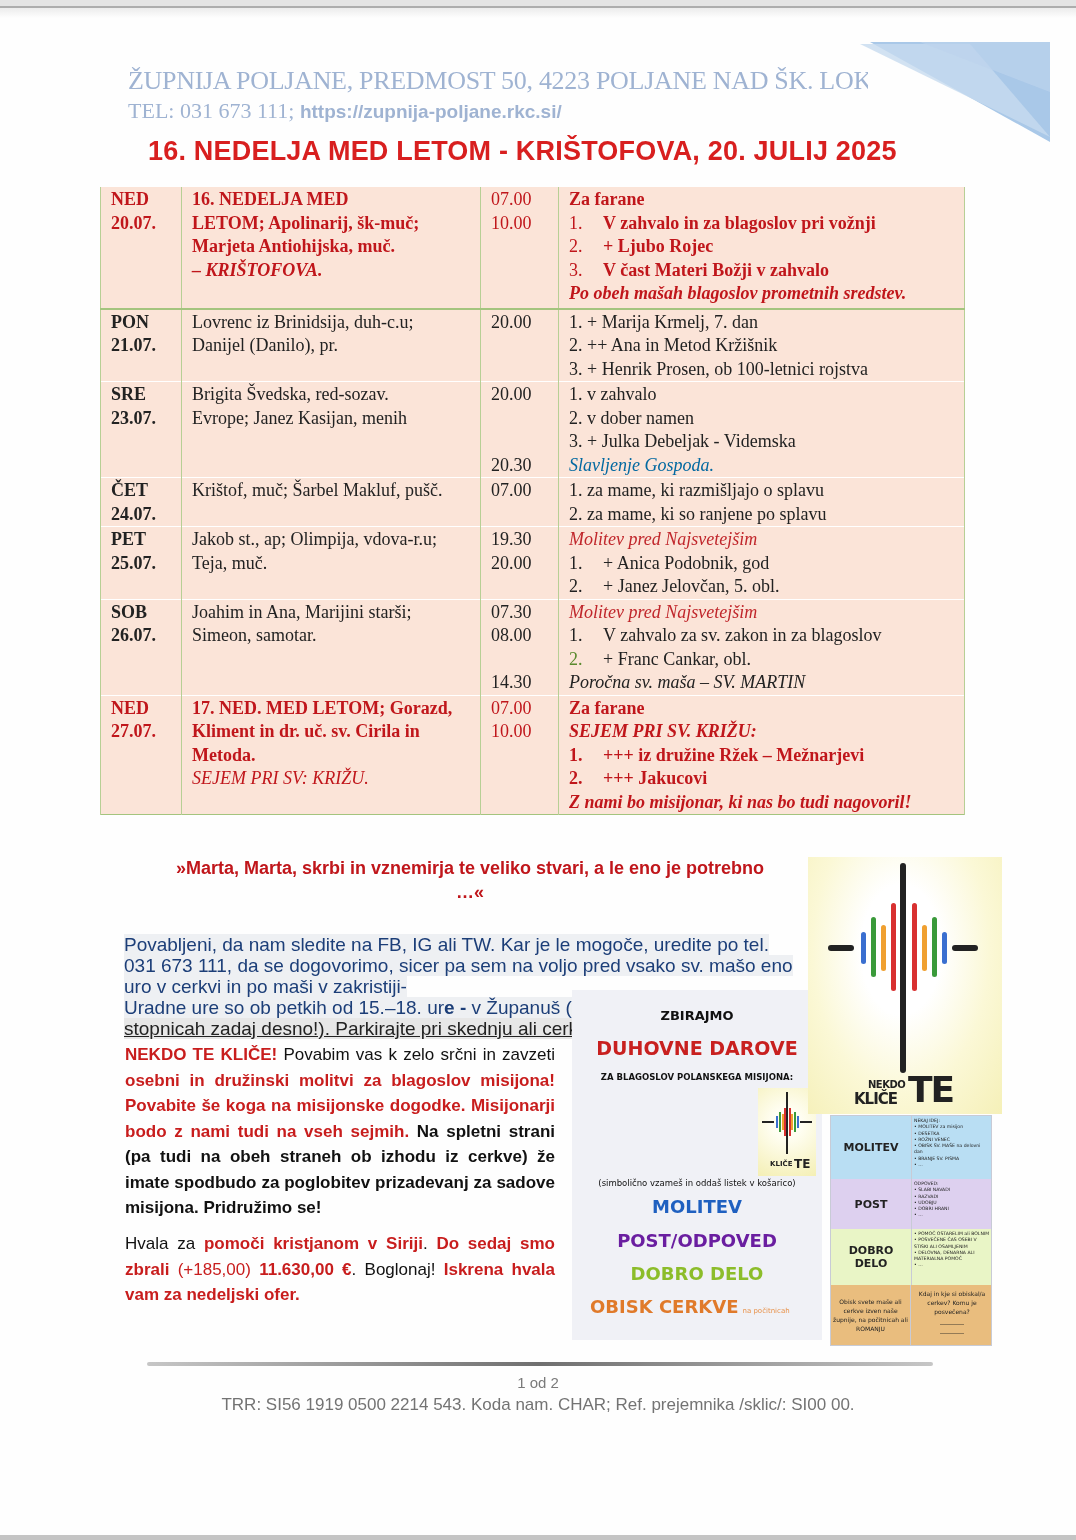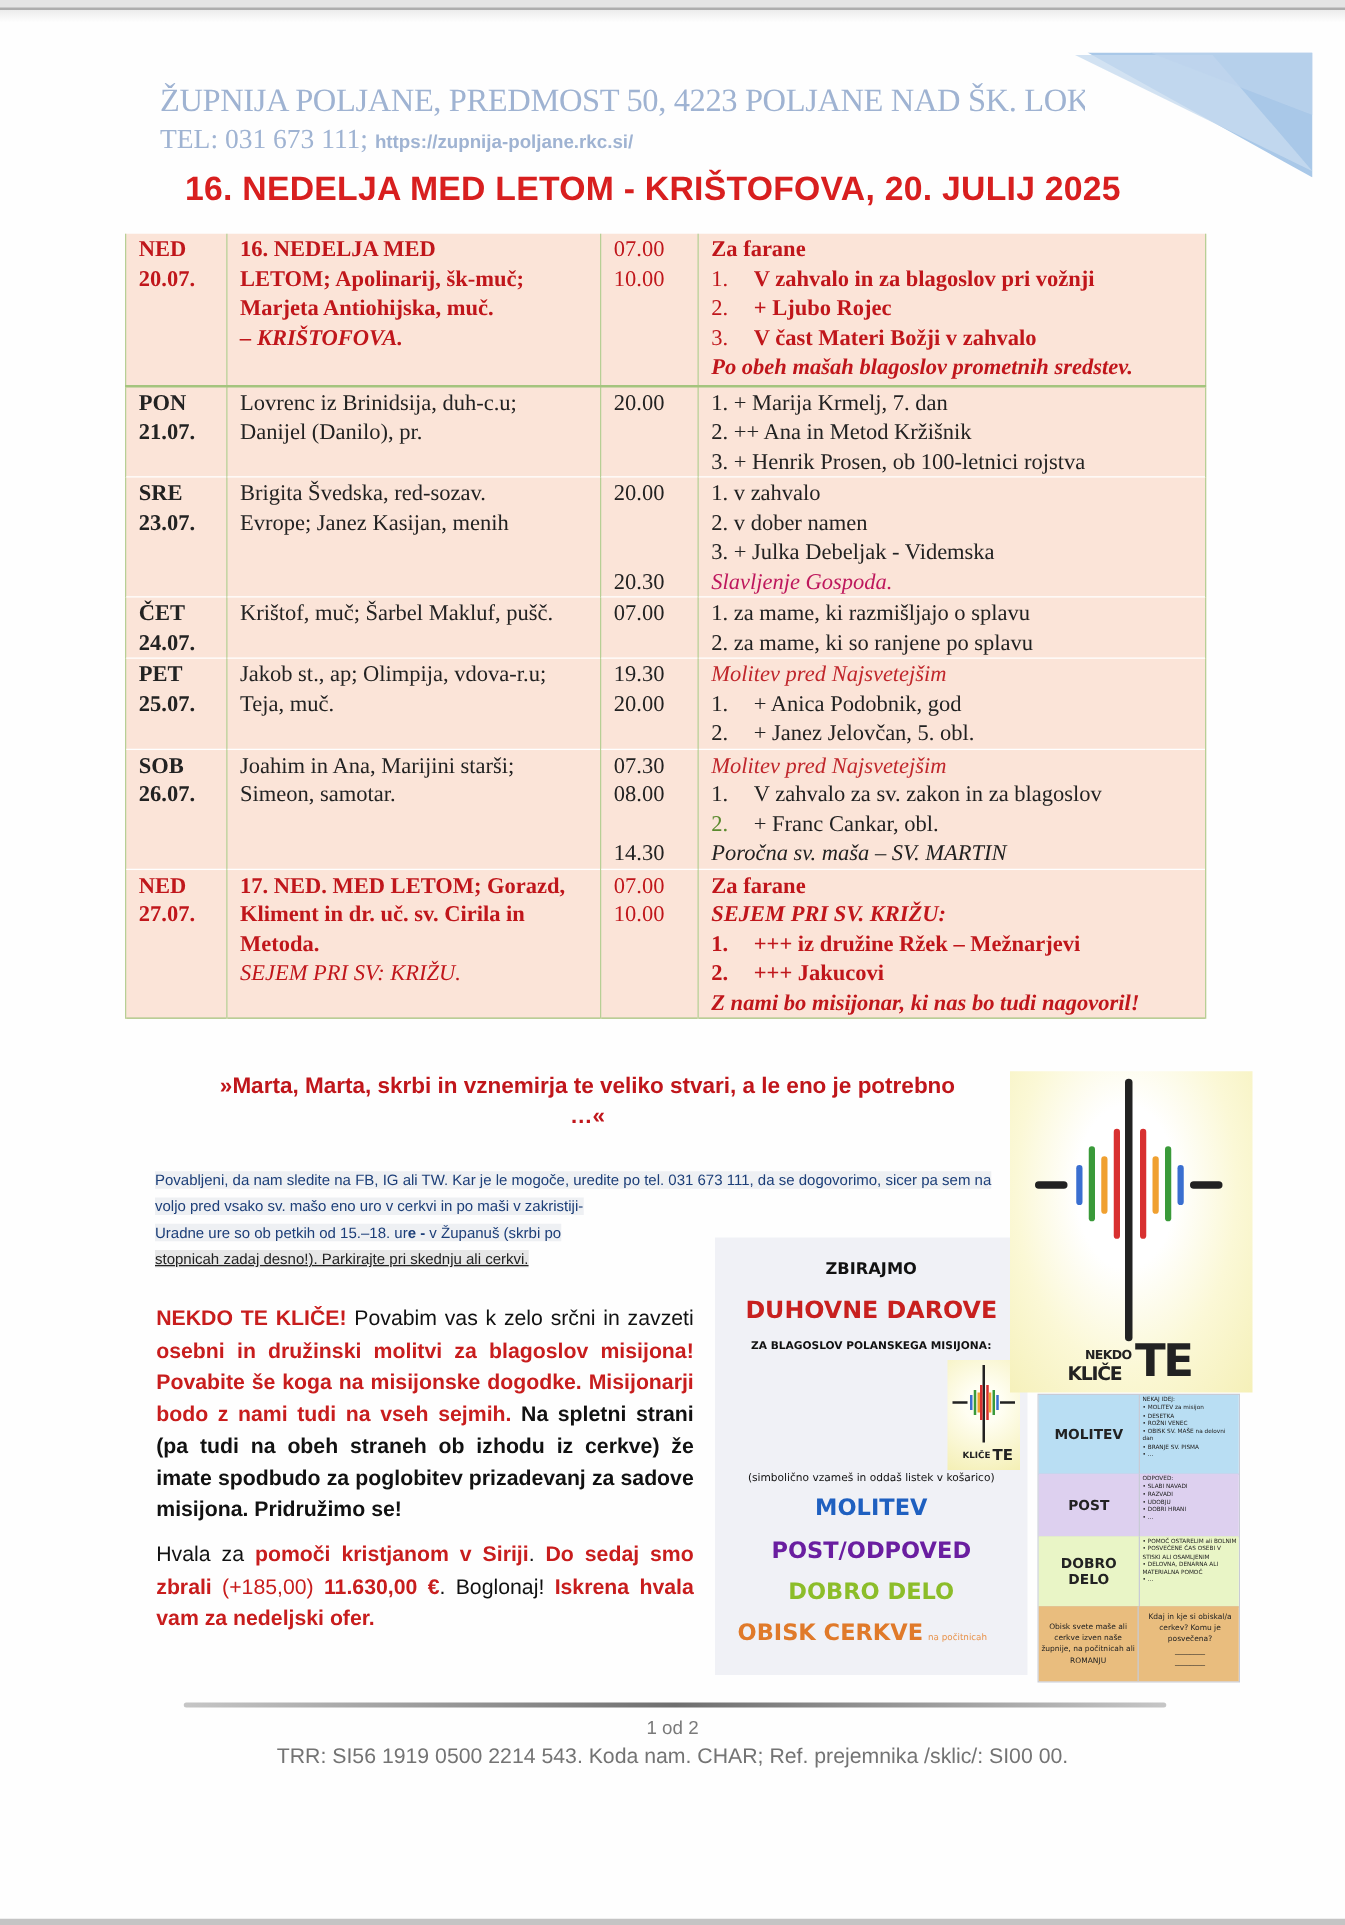--- a/index.html
+++ b/index.html
@@ -5,41 +5,41 @@
   html, body { margin:0; padding:0; }
   body { width:1076px; height:1540px; background:#fefefe; position:relative; overflow:hidden; font-family:"Liberation Serif", serif; }
   .topbar { position:absolute; left:0; top:0; width:1076px; height:6px; background:#e4e4e4; border-bottom:2px solid #adadad; }
   .topshadow { position:absolute; left:0; top:8px; width:1076px; height:10px; background:linear-gradient(#ececec, #fefefe); }
   .bottombar { position:absolute; left:0; top:1535px; width:1076px; height:5px; background:#c4c4c4; }
 
   .corner { position:absolute; left:860px; top:42px; width:190px; height:100px; }
 
   .hdr1 { position:absolute; left:128px; top:66px; font-family:"Liberation Serif", serif; font-size:26px; color:#9fb3d2; white-space:nowrap; letter-spacing:-0.3px; width:740px; overflow:hidden; }
   .hdr2 { position:absolute; left:128px; top:98px; font-size:22px; color:#9fb3d2; white-space:nowrap; }
-  .hdr2 .url { font-family:"Liberation Sans", sans-serif; font-size:15px; font-weight:bold; }
+  .hdr2 .url { font-family:"Liberation Sans", sans-serif; font-size:19px; font-weight:bold; }
   .title { position:absolute; left:148px; top:136px; font-family:"Liberation Sans", sans-serif; font-weight:bold; font-size:27px; color:#d81f1f; white-space:nowrap; letter-spacing:0.2px; }
 
   table.sched { position:absolute; left:100px; top:187px; width:865px; border-collapse:collapse; background:#fbe4d8; font-family:"Liberation Serif", serif; font-size:18px; color:#222; }
   table.sched td { vertical-align:top; padding:1px 4px 0 10px; border-left:1px solid #b7cf95; border-right:1px solid #b7cf95; line-height:23.5px; }
   table.sched tr { border-bottom:1px solid #fff; }
   table.sched tr.first { border-bottom:2px solid #a4c47e; }
   table.sched tr.lastrow { border-bottom:1px solid #a4c47e; }
   td.c-day { width:66px; font-weight:bold; }
   td.c-saint { width:238px; }
   td.c-time { width:63px; text-align:left;margin-top:21px; }
   td.c-int { }
   .red { color:#c0161b; }
   .b { font-weight:bold; }
   .i { font-style:italic; }
   .green { color:#5a8a2e; }
   .num2 { display:inline-block; width:34px; }
 
   .quote { position:absolute; left:140px; top:856px; width:660px; text-align:center; font-family:"Liberation Sans", sans-serif; font-weight:bold; font-size:18px; color:#c0161b; line-height:24px; }
 
-  .invite { position:absolute; left:124px; top:934px; width:672px; font-family:"Liberation Sans", sans-serif; font-size:12px; color:#1c3e78; line-height:21px; }
+  .invite { position:absolute; left:124px; top:934px; width:672px; font-family:"Liberation Sans", sans-serif; font-size:19px; color:#1c3e78; line-height:21px; }
   .invite .bg1 { background:#eef0f3; }
   .invite .bg2 { background:#e7e7e7; color:#222; text-decoration:underline; }
 
   .nekdo { position:absolute; left:125px; top:1042px; width:430px; font-family:"Liberation Sans", sans-serif; font-size:17px; line-height:25.5px; text-align:justify; color:#111; }
   .hvala { position:absolute; left:125px; top:1231px; width:430px; font-family:"Liberation Sans", sans-serif; font-size:17px; line-height:25.5px; text-align:justify; color:#111; }
   .rb { color:#c81d1d; font-weight:bold; }
   .r { color:#c81d1d; }
   .bb { font-weight:bold; }
 
   .poster { position:absolute; left:572px; top:990px; width:250px; height:350px; background:#f0f1f6; font-family:"DejaVu Sans", sans-serif; text-align:center; }
@@ -133,21 +133,21 @@
     <td class="c-time">
           <div>20.00</div>
           <div>&nbsp;</div>
           <div>&nbsp;</div>
           <div>20.30</div>
         </td>
     <td class="c-int">
       <div>1. v zahvalo</div>
       <div>2. v dober namen</div>
       <div>3. + Julka Debeljak - Videmska</div>
-      <div class="i red" style="font-weight:normal;color:#be185d">Slavljenje Gospoda.</div>
+      <div class="i red" style="font-weight:normal;color:#0369a1">Slavljenje Gospoda.</div>
     </td>
   </tr>
   <tr>
     <td class="c-day">
           <div>ČET</div>
           <div>24.07.</div>
         </td>
     <td class="c-saint" style="padding-right:8px;">Krištof, muč; Šarbel Makluf, pušč.</td>
     <td class="c-time">
           <div>07.00</div>

